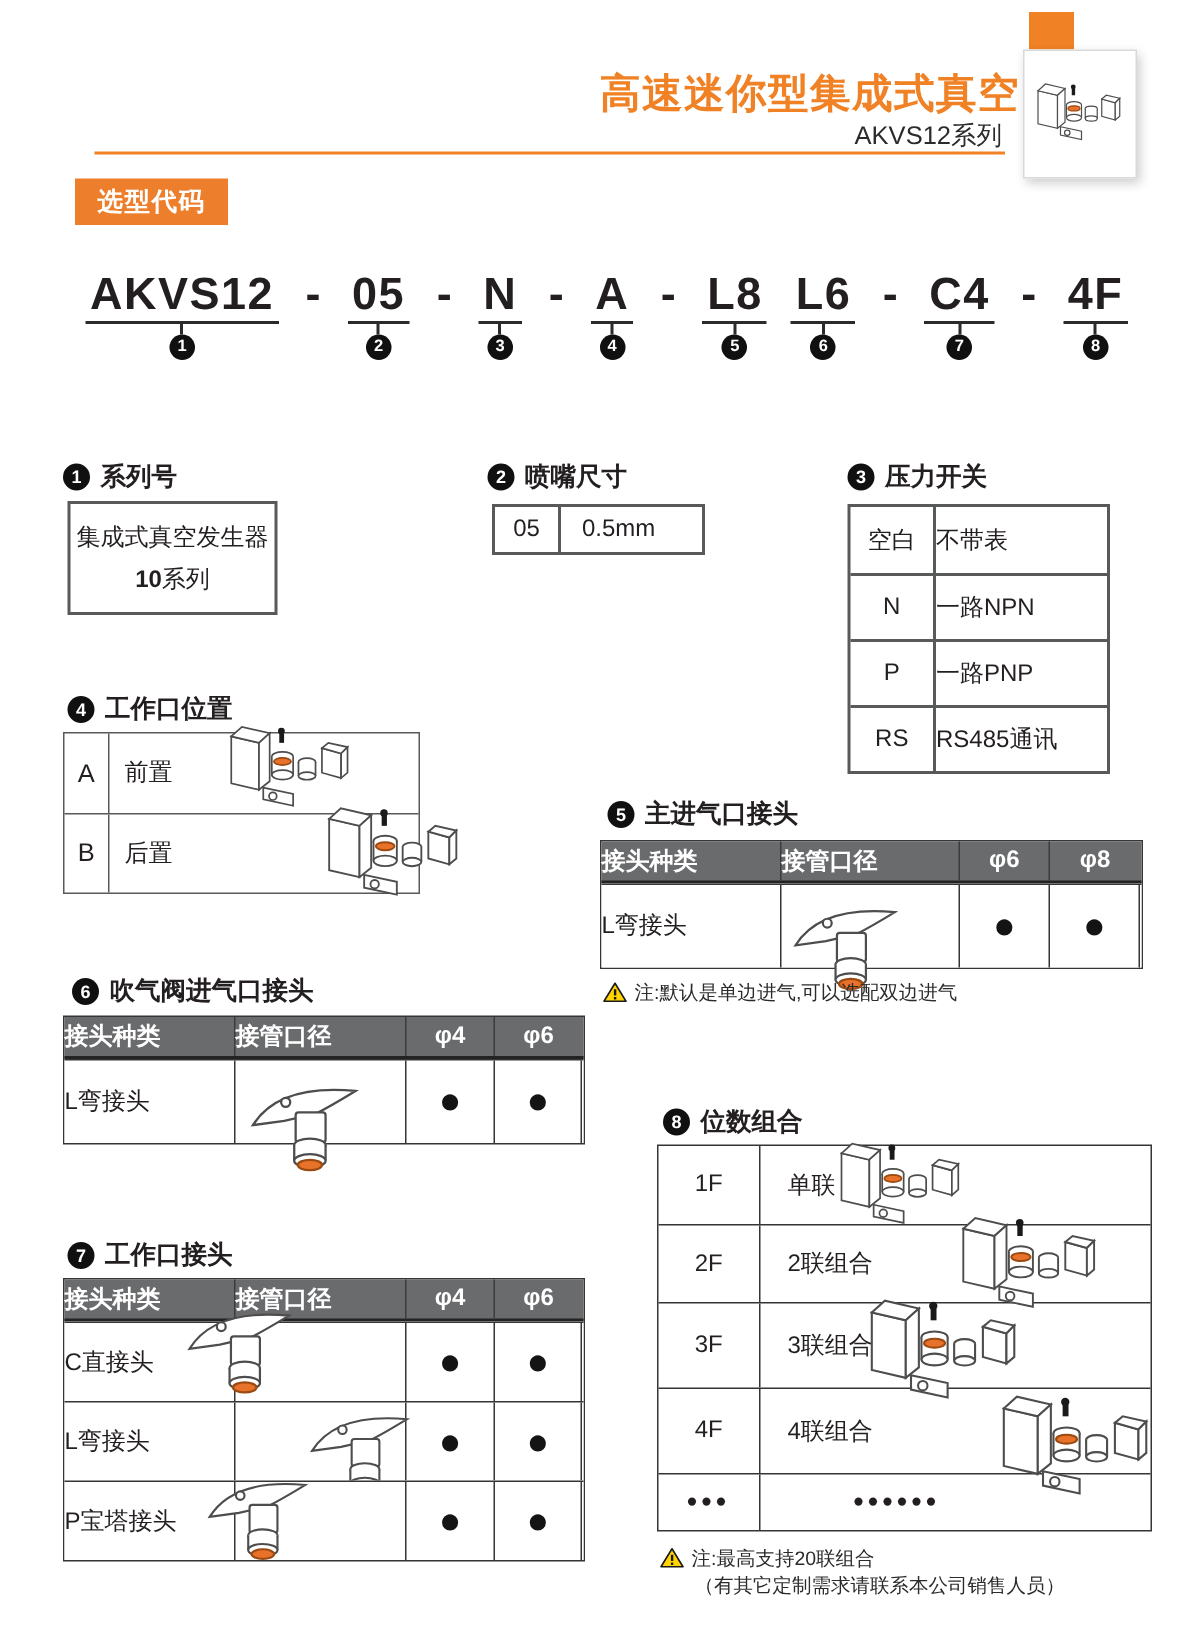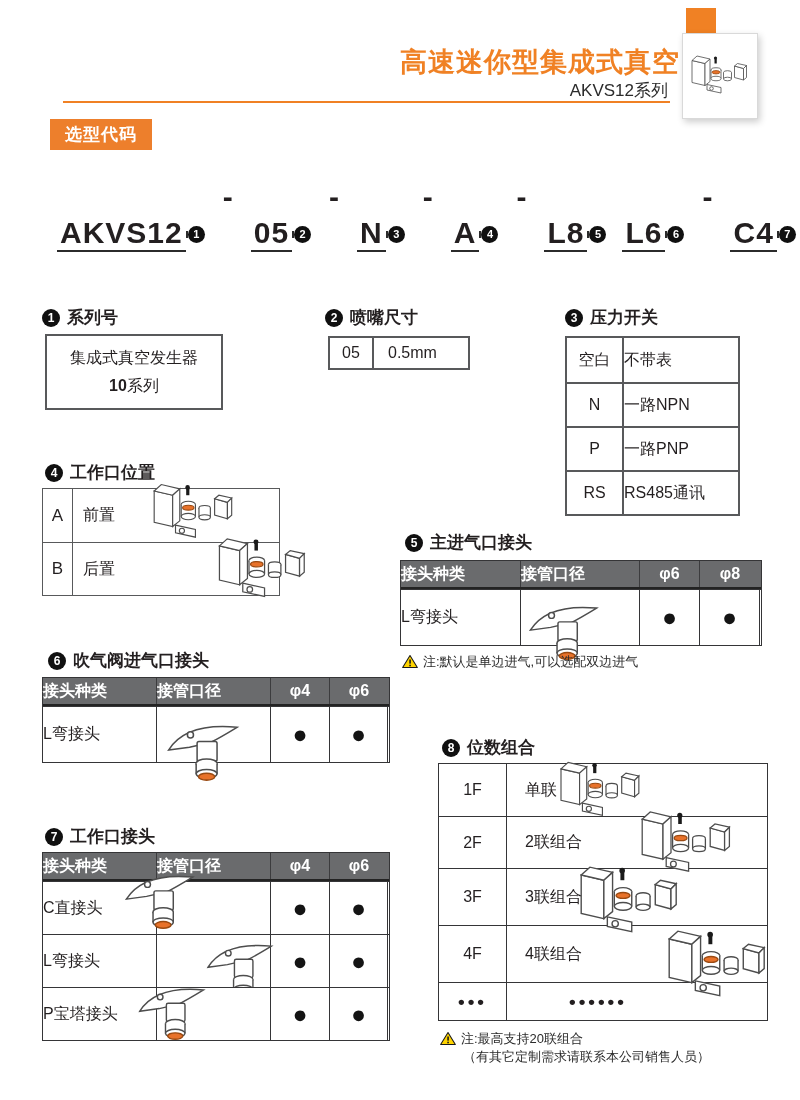--- a/index.html
+++ b/index.html
@@ -14,37 +14,37 @@
               display:flex; align-items:center; justify-content:center; }
   .page-title { position:absolute; top:44px; right:120px; font-size:27px; font-weight:bold;
                 color:#f08124; letter-spacing:1px; white-space:nowrap; }
   .page-series { position:absolute; top:79px; right:132px; font-size:17px; color:#2b2b2b; }
   .header-rule { position:absolute; left:63px; top:101px; width:607px; height:2px; background:#f08124; }
   .badge { position:absolute; left:50px; top:119px; padding:4px 15px; background:#ed7f2c;
            color:#fff; font-size:17px; font-weight:bold; letter-spacing:1px; }
 
   
   .mcode { position:absolute; left:57px; top:181px; display:flex; align-items:flex-start; }
-  .mseg { display:flex; flex-direction:row; align-items:center;margin-top:36px; }
+  .mseg { display:flex; flex-direction:column; align-items:center; }
   .mseg .t { font-size:30px; font-weight:bold; letter-spacing:1px; line-height:1.05; padding:0 3px 1px; }
   .mseg.coded .t { border-bottom:2px solid #2b2b2b; }
   .tick { width:2px; height:7px; background:#2b2b2b; }
   .mnum { width:17px; height:17px; border-radius:50%; background:#101010; color:#fff;
           font-size:11px; font-weight:bold; display:flex; align-items:center; justify-content:center; }
   .mdash { font-size:30px; font-weight:bold; margin:0 18px; line-height:1.05; }
   .ml { margin-left:16px; }
 
   
   .sec-head { position:absolute; display:flex; align-items:center; gap:7px;
               font-size:17px; font-weight:bold; white-space:nowrap; }
   .sec-num { width:18px; height:18px; border-radius:50%; background:#101010; color:#fff; flex:0 0 18px;
              font-size:12px; font-weight:bold; display:flex; align-items:center; justify-content:center; }
 
   
-  .s1-box { position:absolute; left:45px; top:334px; width:178px; height:76px; border:2px solid #58595b;
+  .s1-box { position:absolute; left:45px; top:334px; width:140px; height:76px; border:2px solid #58595b;
             display:flex; flex-direction:column; align-items:center; justify-content:center; gap:7px; font-size:16px; }
   .s2-table { position:absolute; left:328px; top:336px; width:142px; height:34px; border:2px solid #58595b; display:flex; }
   .s2-c1 { width:44px; border-right:2px solid #58595b; display:flex; align-items:center; justify-content:center; font-size:16px; }
   .s2-c2 { flex:1; display:flex; align-items:center; padding-left:14px; font-size:16px; }
   .s3-table { position:absolute; left:565px; top:336px; width:175px; border:2px solid #58595b; }
   .s3-row { display:flex; height:44px; border-top:2px solid #58595b; }
   .s3-row:first-child { border-top:none; }
   .s3-c1 { width:57px; border-right:2px solid #58595b; display:flex; align-items:center; justify-content:center; font-size:16px; }
   .s3-c2 { flex:1; display:flex; align-items:center; font-size:16px; }
 

